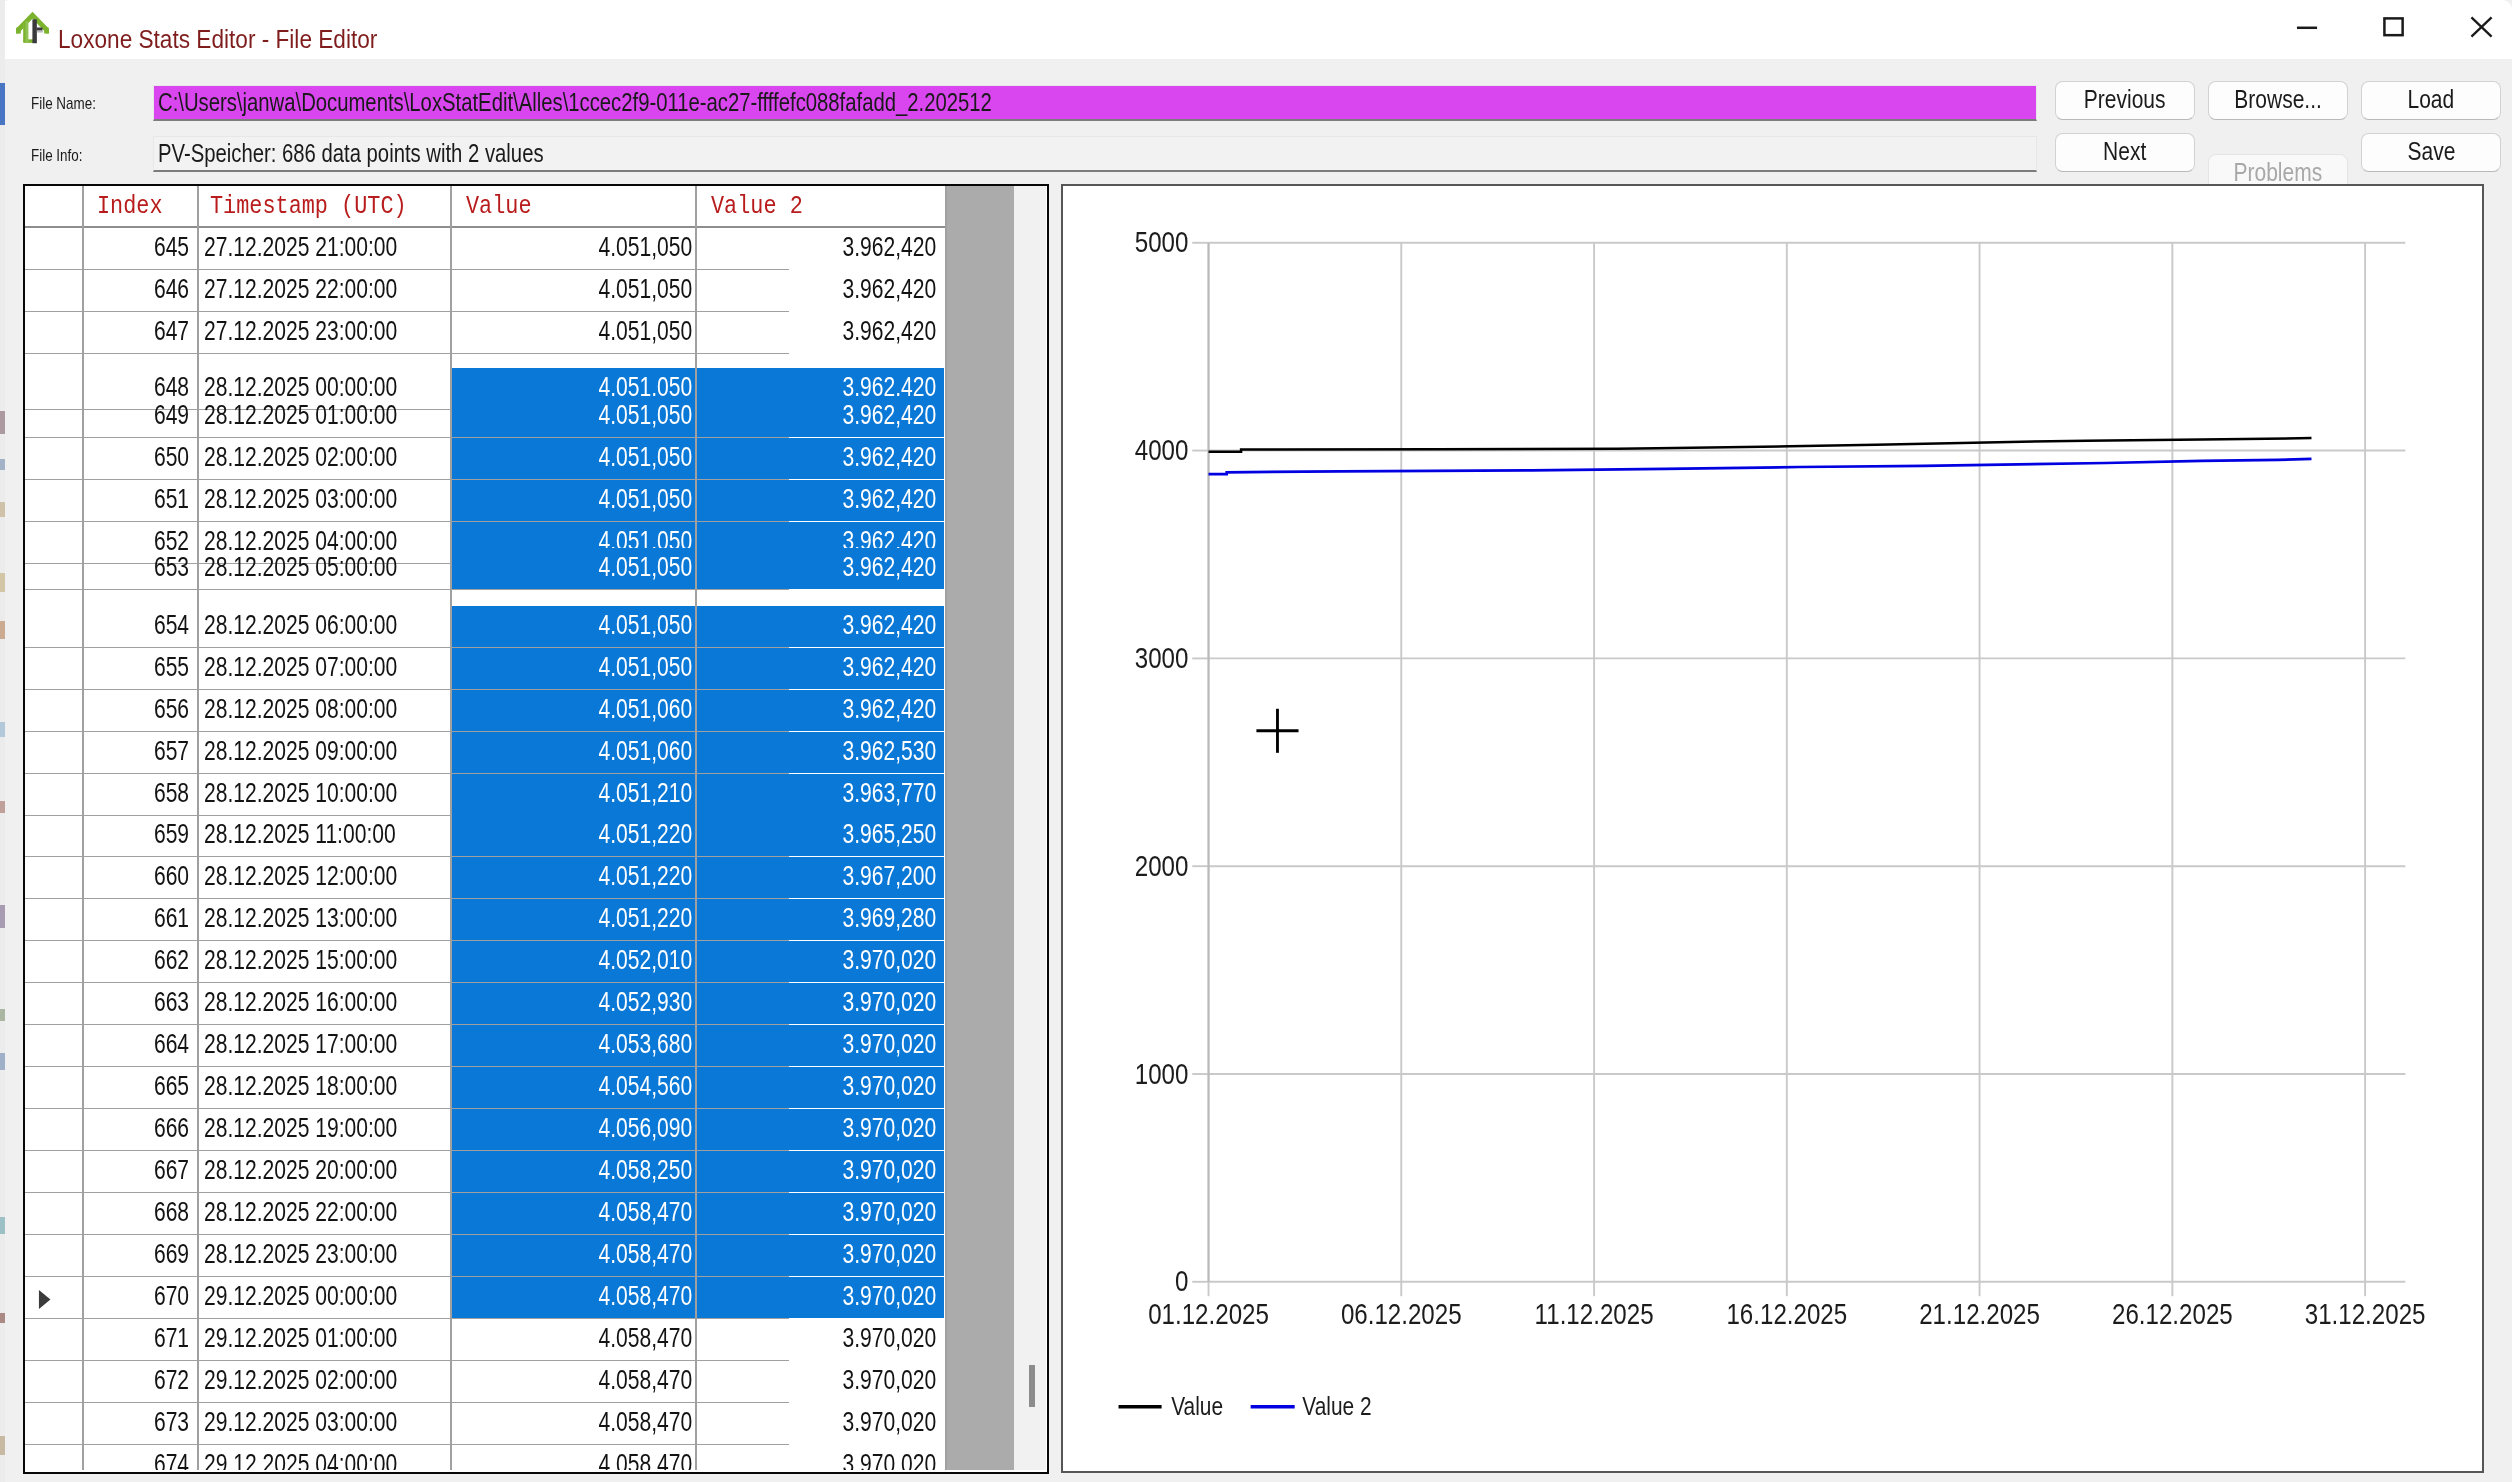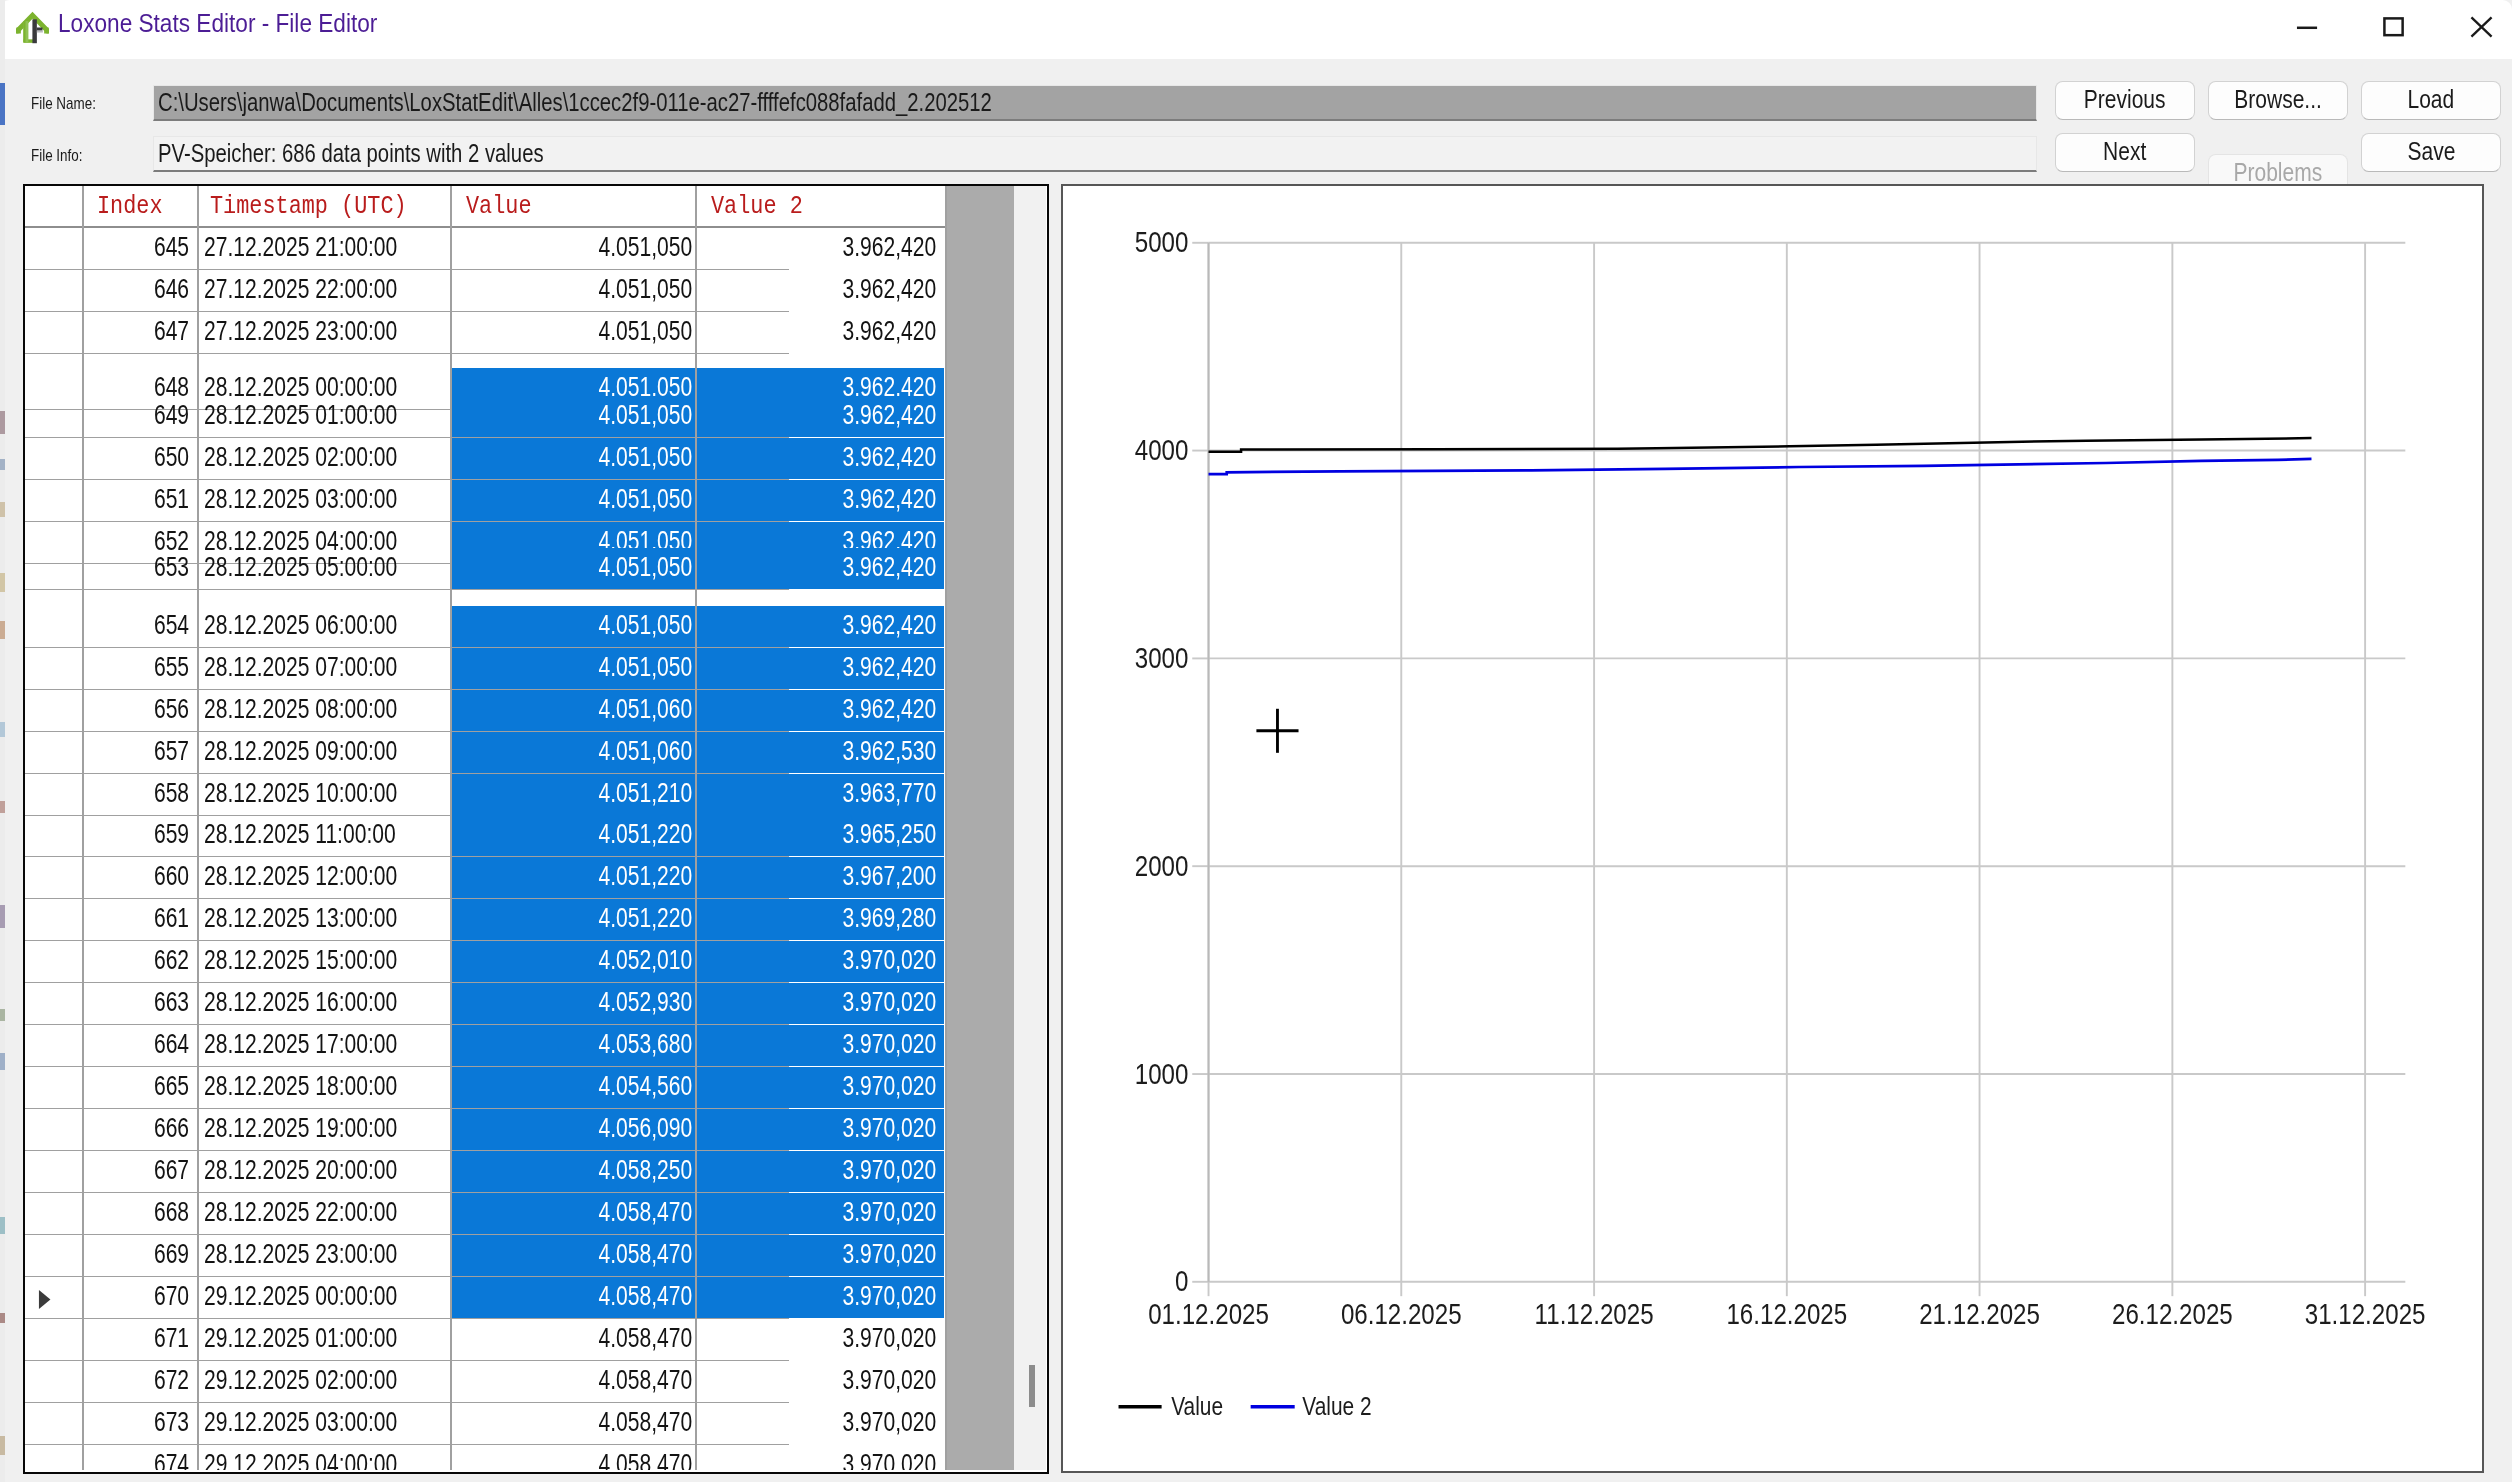--- a/index.html
+++ b/index.html
@@ -3,21 +3,21 @@
 <style>
 * { margin:0; padding:0; box-sizing:border-box; }
 html,body { width:2512px; height:1482px; background:#f0f0f0; font-family:"Liberation Sans",sans-serif; }
 .t { display:inline-block; white-space:pre; }
 .tl { transform:scaleX(0.78); transform-origin:0 50%; }
 .tr { transform:scaleX(0.78); transform-origin:100% 50%; }
 .tc { transform:scaleX(0.84); transform-origin:50% 50%; }
 .tw { transform:scaleX(0.84); transform-origin:0 50%; }
 #root { position:absolute; left:0; top:0; width:2512px; height:1482px; background:#f0f0f0; overflow:hidden; }
 #titlebar { position:absolute; left:0; top:0; width:2512px; height:59px; background:#ffffff; border-radius:9.6px 9.6px 0 0; }
-#title { position:absolute; left:58px; top:9px; font-size:26px; color:#4c1d95; line-height:29px; }
+#title { position:absolute; left:58px; top:25px; font-size:26px; color:#7f1d1d; line-height:29px; }
 .label { position:absolute; font-size:17px; color:#1a1a1a; line-height:30px; }
 .tbox { position:absolute; left:153px; width:1884px; font-size:26px; color:#1a1a1a; border-bottom:2.9px solid #7c7c7c; border-top:1px solid #e7e7e7; border-left:1px solid #e7e7e7; border-right:1px solid #e7e7e7; white-space:nowrap; overflow:hidden; padding-left:3.8px; }
 .btn { position:absolute; width:140px; height:39px; background:#fdfdfd; border:1.9px solid #d2d2d2; border-bottom-color:#b9b9b9; border-radius:7.7px; font-size:25px; color:#1b1b1b; text-align:center; line-height:34px; }
 .btn.dis { background:#f9f9f9; border-color:#e4e4e4; border-bottom-color:#e0e0e0; color:#a8a8a8;margin-top:21px; }
 #grid { position:absolute; left:23px; top:184px; width:1026px; height:1290px; background:#ffffff; border:2.9px solid #070707; overflow:hidden; }
 .row { position:absolute; left:0; width:764px; height:42px; border-bottom:1.9px solid #a0a0a0; }
 .row .c { position:absolute; top:0; bottom:0; font-size:27px; color:#131313; white-space:nowrap; display:flex; align-items:center; padding-bottom:2.9px; }
 .row .c0 { left:0; width:57px; }
 .row .c1 { left:59px; width:113px; justify-content:flex-end; padding-right:7.7px; }
 .row .c2 { left:174px; width:251px; padding-left:4.8px; }
@@ -55,21 +55,21 @@
     </svg>
   <svg style="position:absolute;left:2469px;top:15.3px" width="25" height="24" viewBox="0 0 26 25">
       <g stroke="#1a1a1a" stroke-width="2.4">
         <line x1="2.5" y1="2.5" x2="23.5" y2="22.5"></line>
         <line x1="23.5" y1="2.5" x2="2.5" y2="22.5"></line>
       </g>
     </svg>
 
   <div class="label" style="left:31px;top:89px"><span class="t tw" style="transform:scaleX(0.79)">File Name:</span></div>
   <div class="label" style="left:31px;top:141px"><span class="t tw" style="transform:scaleX(0.79)">File Info:</span></div>
-  <div class="tbox" style="top:85px;height:36px;background:#a3a3a3;line-height:33px"><span class="t tl">C:\Users\janwa\Documents\LoxStatEdit\Alles\1ccec2f9-011e-ac27-ffffefc088fafadd_2.202512</span></div>
+  <div class="tbox" style="top:85px;height:36px;background:#d946ef;line-height:33px"><span class="t tl">C:\Users\janwa\Documents\LoxStatEdit\Alles\1ccec2f9-011e-ac27-ffffefc088fafadd_2.202512</span></div>
   <div class="tbox" style="top:136px;height:36px;background:#f2f2f2;line-height:33px"><span class="t tl">PV-Speicher: 686 data points with 2 values</span></div>
 
   <div class="btn" style="left:2055px;top:81px"><span class="t tc">Previous</span></div>
   <div class="btn" style="left:2208px;top:81px"><span class="t tc">Browse...</span></div>
   <div class="btn" style="left:2361px;top:81px"><span class="t tc">Load</span></div>
   <div class="btn" style="left:2055px;top:133px"><span class="t tc">Next</span></div>
   <div class="btn dis" style="left:2208px;top:133px"><span class="t tc">Problems</span></div>
   <div class="btn" style="left:2361px;top:133px"><span class="t tc">Save</span></div>
 
   <div id="grid">

